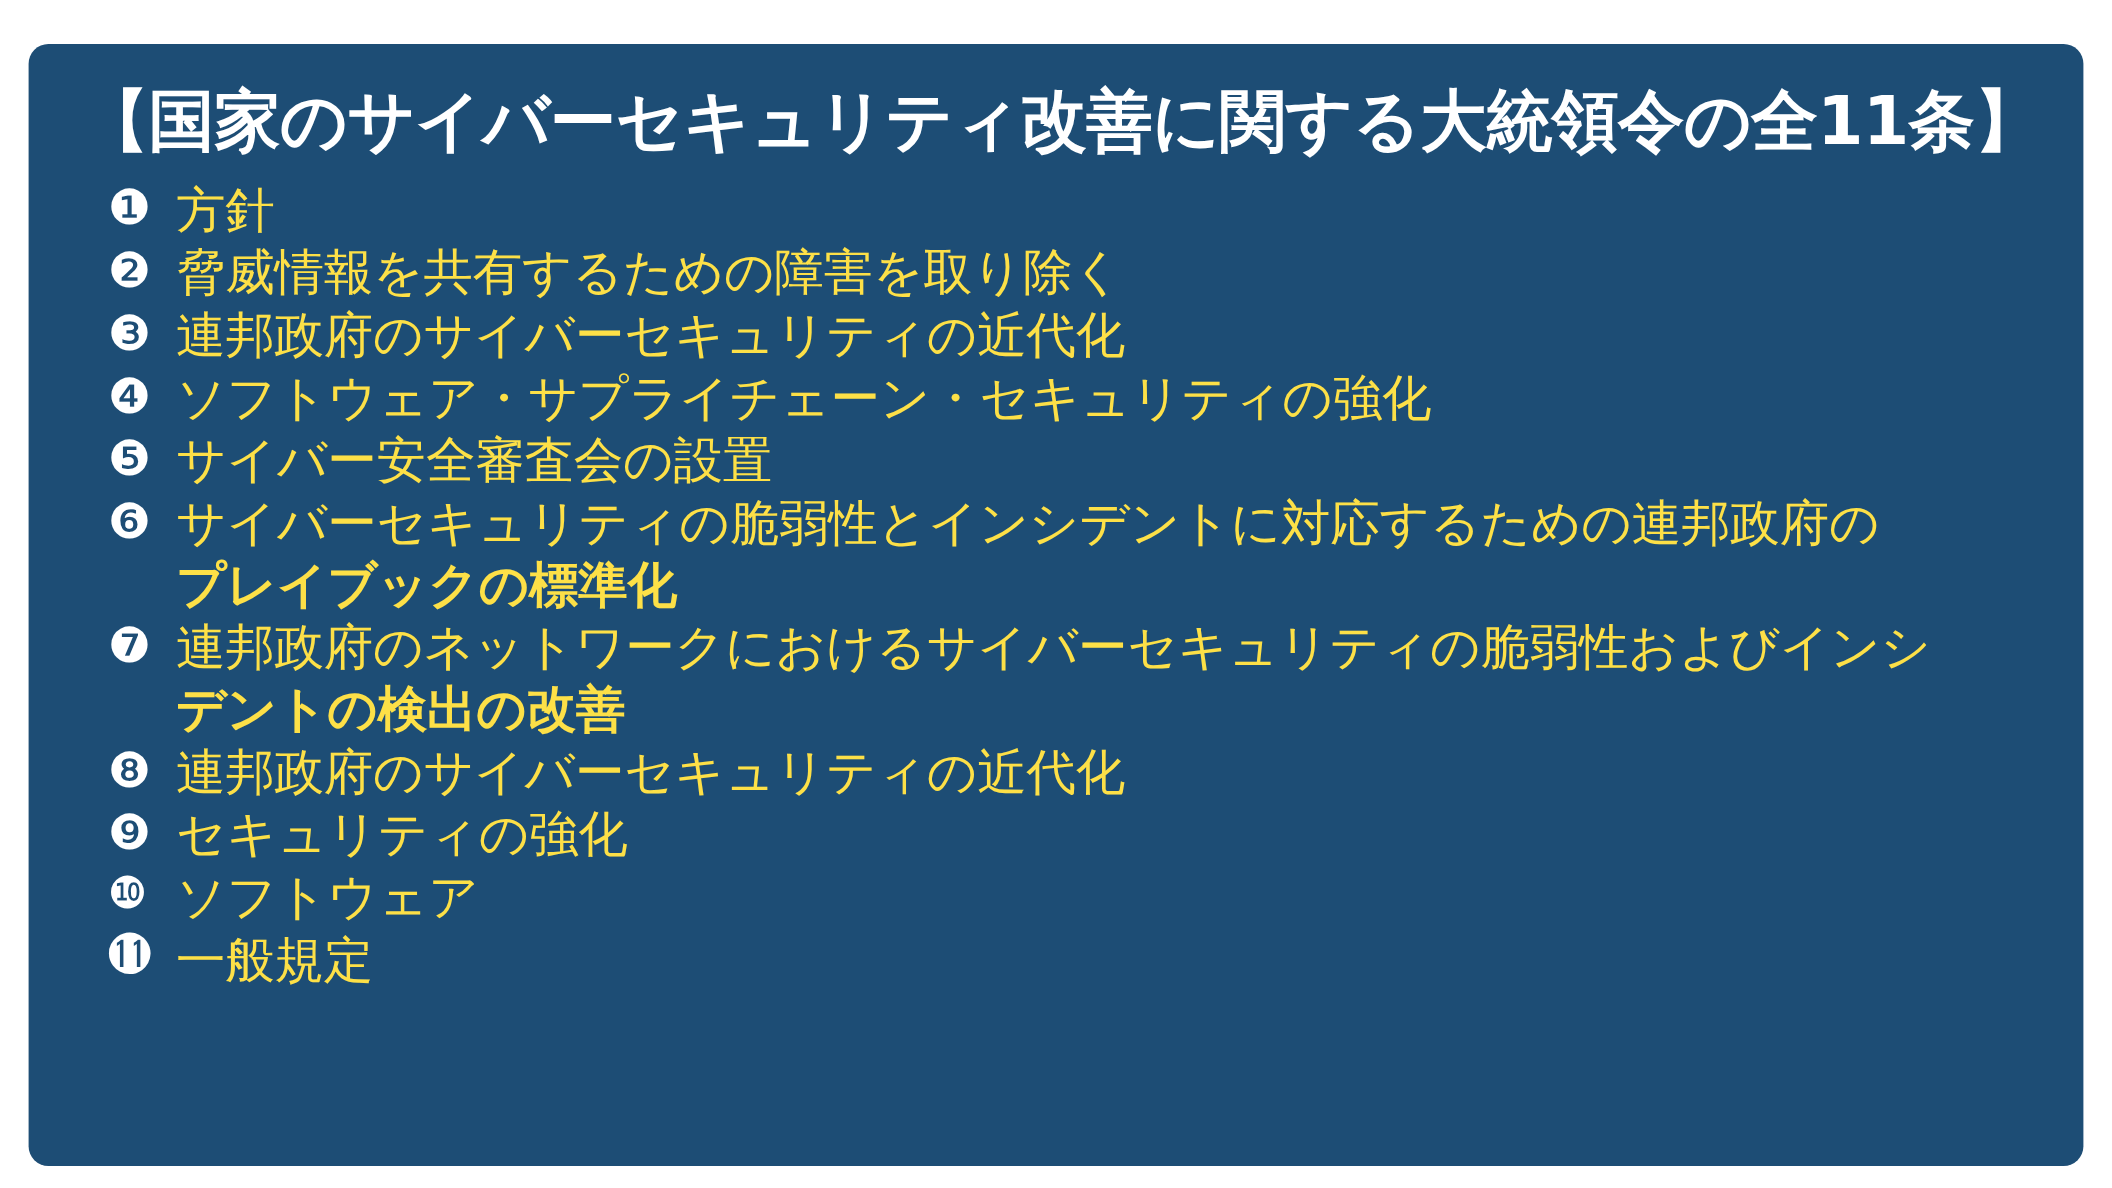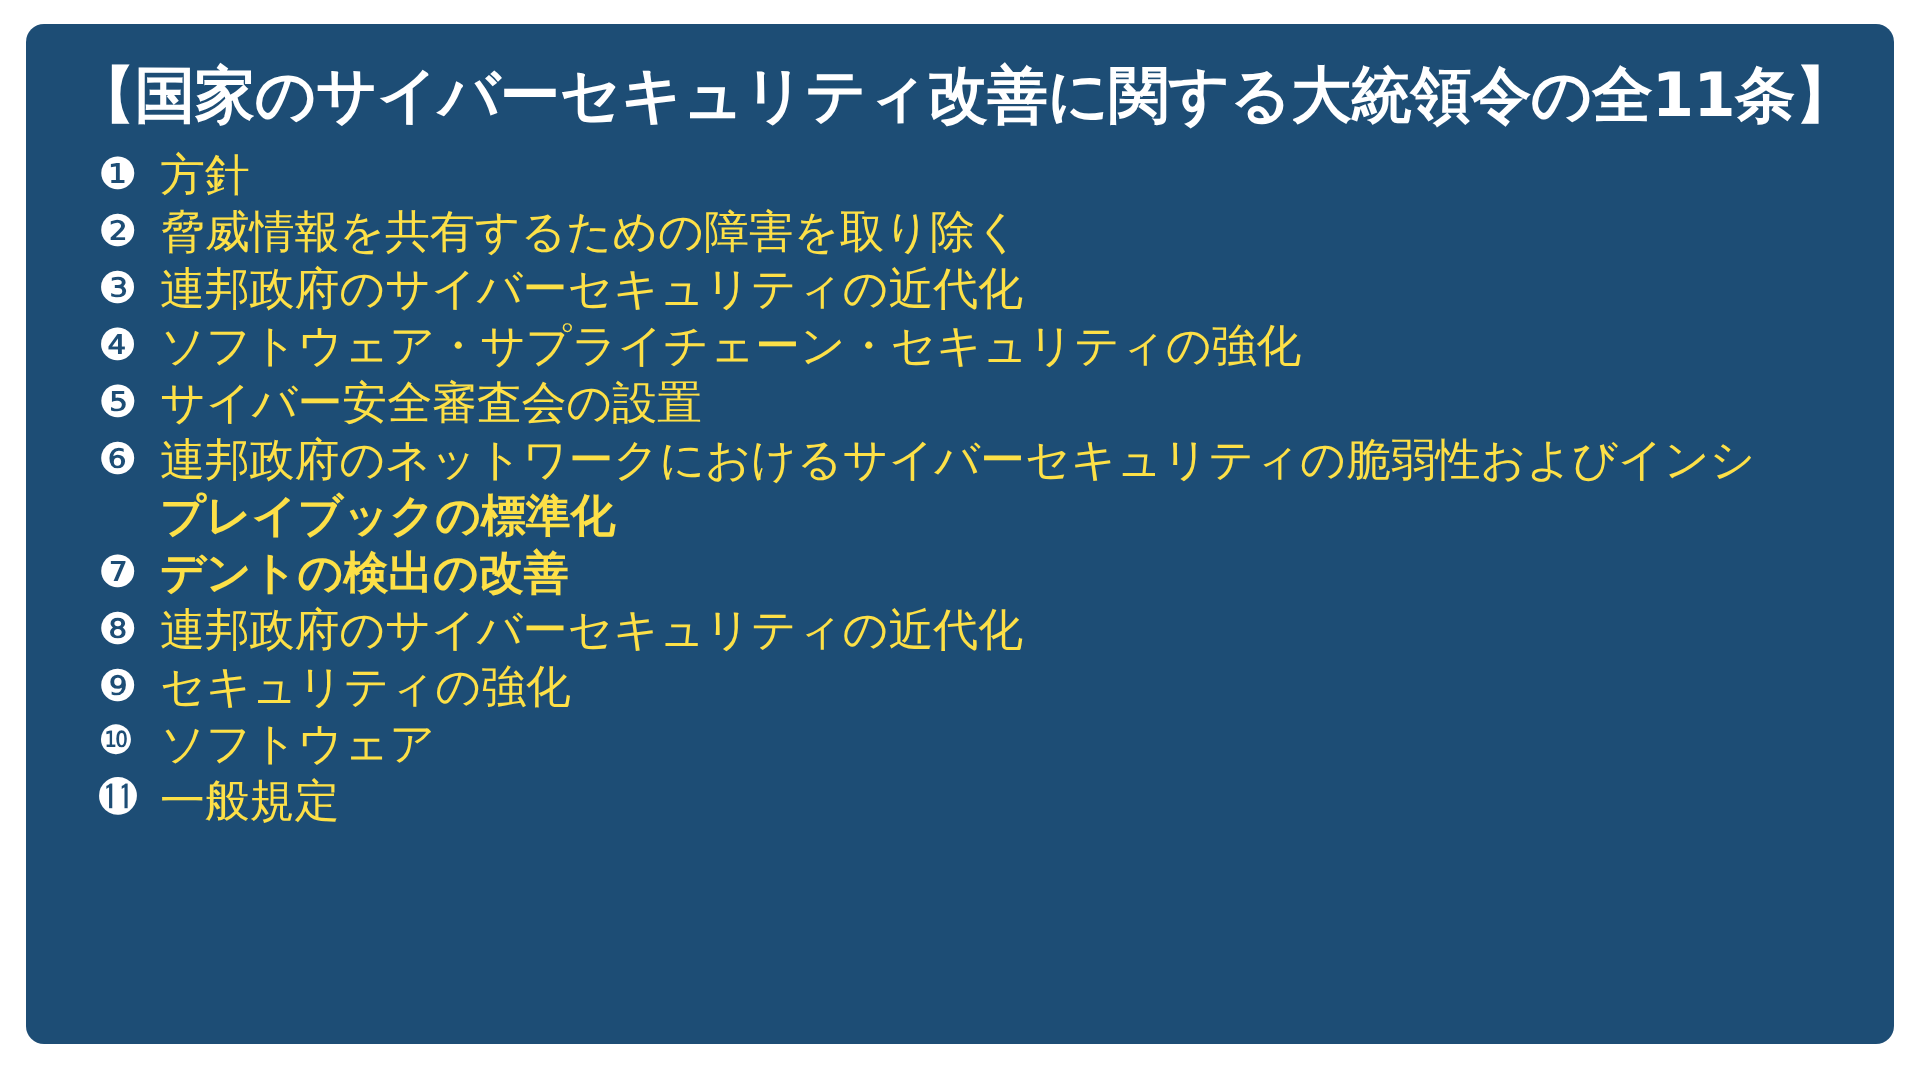--- a/index.html
+++ b/index.html
@@ -90,21 +90,21 @@
 
   .item-text .cont {
     display: block;
     font-weight: bold;
   }
 </style>
 </head>
 <body>
 
 <div class="page" style="background: rgb(255, 255, 255);">
-  <div class="card" style="background: rgb(29, 77, 117);">
+  <div class="card" style="background: rgb(29, 77, 117); margin-top: 16px;">
 
     <div class="card-title">【国家のサイバーセキュリティ改善に関する大統領令の全11条】</div>
 
     <ul class="list">
 
       <li class="list-item">
         <span class="item-marker">❶</span>
         <span class="item-text">方針</span>
       </li>
 
@@ -124,28 +124,29 @@
       </li>
 
       <li class="list-item">
         <span class="item-marker">❺</span>
         <span class="item-text">サイバー安全審査会の設置</span>
       </li>
 
       <li class="list-item">
         <span class="item-marker">❻</span>
         <span class="item-text">
-          <span>連邦政府のネットワークにおけるサイバーセキュリティの脆弱性およびインシ</span>
+          <span>サイバーセキュリティの脆弱性とインシデントに対応するための連邦政府の</span>
           <span class="cont">プレイブックの標準化</span>
         </span>
       </li>
 
       <li class="list-item">
         <span class="item-marker">❼</span>
         <span class="item-text">
+          <span>連邦政府のネットワークにおけるサイバーセキュリティの脆弱性およびインシ</span>
           <span class="cont">デントの検出の改善</span>
         </span>
       </li>
 
       <li class="list-item">
         <span class="item-marker">❽</span>
         <span class="item-text">連邦政府のサイバーセキュリティの近代化</span>
       </li>
 
       <li class="list-item">

